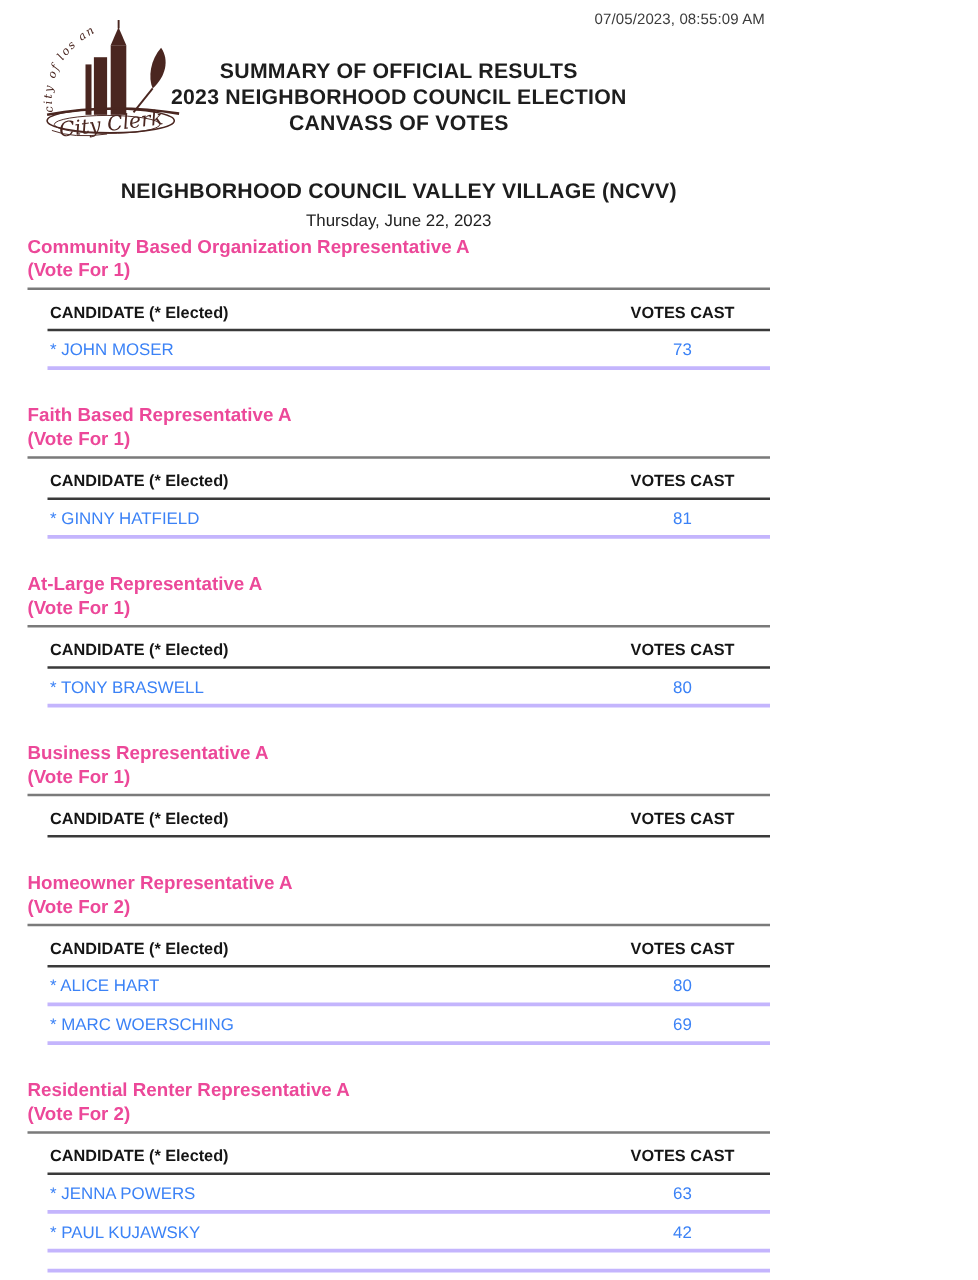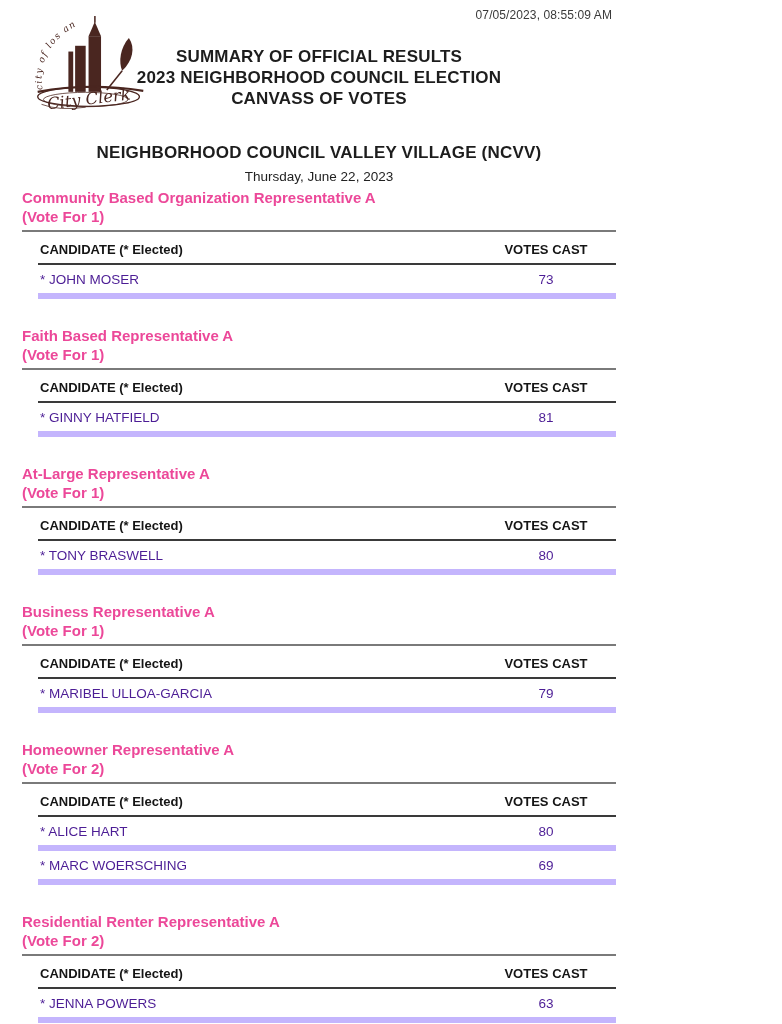--- a/index.html
+++ b/index.html
@@ -25,22 +25,22 @@
   .contest-title, .contest-votefor { font-size: 15px; font-weight: bold; line-height: 19px; color: #ec4899; }
   .heading-rule { border-bottom: 2px solid #7a7a7a; margin-top: 4px; }
   .rtable { margin-left: 16px; }
   .thead {
     display: flex; align-items: baseline;
     font-size: 13px; font-weight: bold; color: #151515;
     padding: 10px 0 6px; border-bottom: 2px solid #3a3a3a;
   }
   .row {
     display: flex; align-items: baseline;
-    font-size: 13.5px; color: #4c1d95;
-    padding: 7px 0 6px; border-bottom: 6px solid #c4b5fd; justify-content: center;
+    font-size: 13.5px; color: #3b82f6;
+    padding: 7px 0 6px; border-bottom: 3px solid #c4b5fd; justify-content: center;
   }
   .cell.cand { flex: 1; padding-left: 2px; }
   .cell.votes { width: 140px; text-align: center; }
 </style>
 </head>
 <body>
 
 <div class="page">
 
   <div class="timestamp">07/05/2023, 08:55:09 AM</div>
@@ -147,26 +147,20 @@
 
   <section class="contest">
     <div class="contest-title">Business Representative A</div>
     <div class="contest-votefor">(Vote For 1)</div>
     <div class="heading-rule"></div>
     <div class="rtable">
       <div class="thead">
         <div class="cell cand">CANDIDATE (* Elected)</div>
         <div class="cell votes">VOTES CAST</div>
       </div>
-      <div class="rows">
-  <div class="row">
-    <div class="cell cand">* MARIBEL ULLOA-GARCIA</div>
-    <div class="cell votes">79</div>
-  </div>
-</div>
     </div>
   </section>
 
   <section class="contest">
     <div class="contest-title">Homeowner Representative A</div>
     <div class="contest-votefor">(Vote For 2)</div>
     <div class="heading-rule"></div>
     <div class="rtable">
       <div class="thead">
         <div class="cell cand">CANDIDATE (* Elected)</div>

